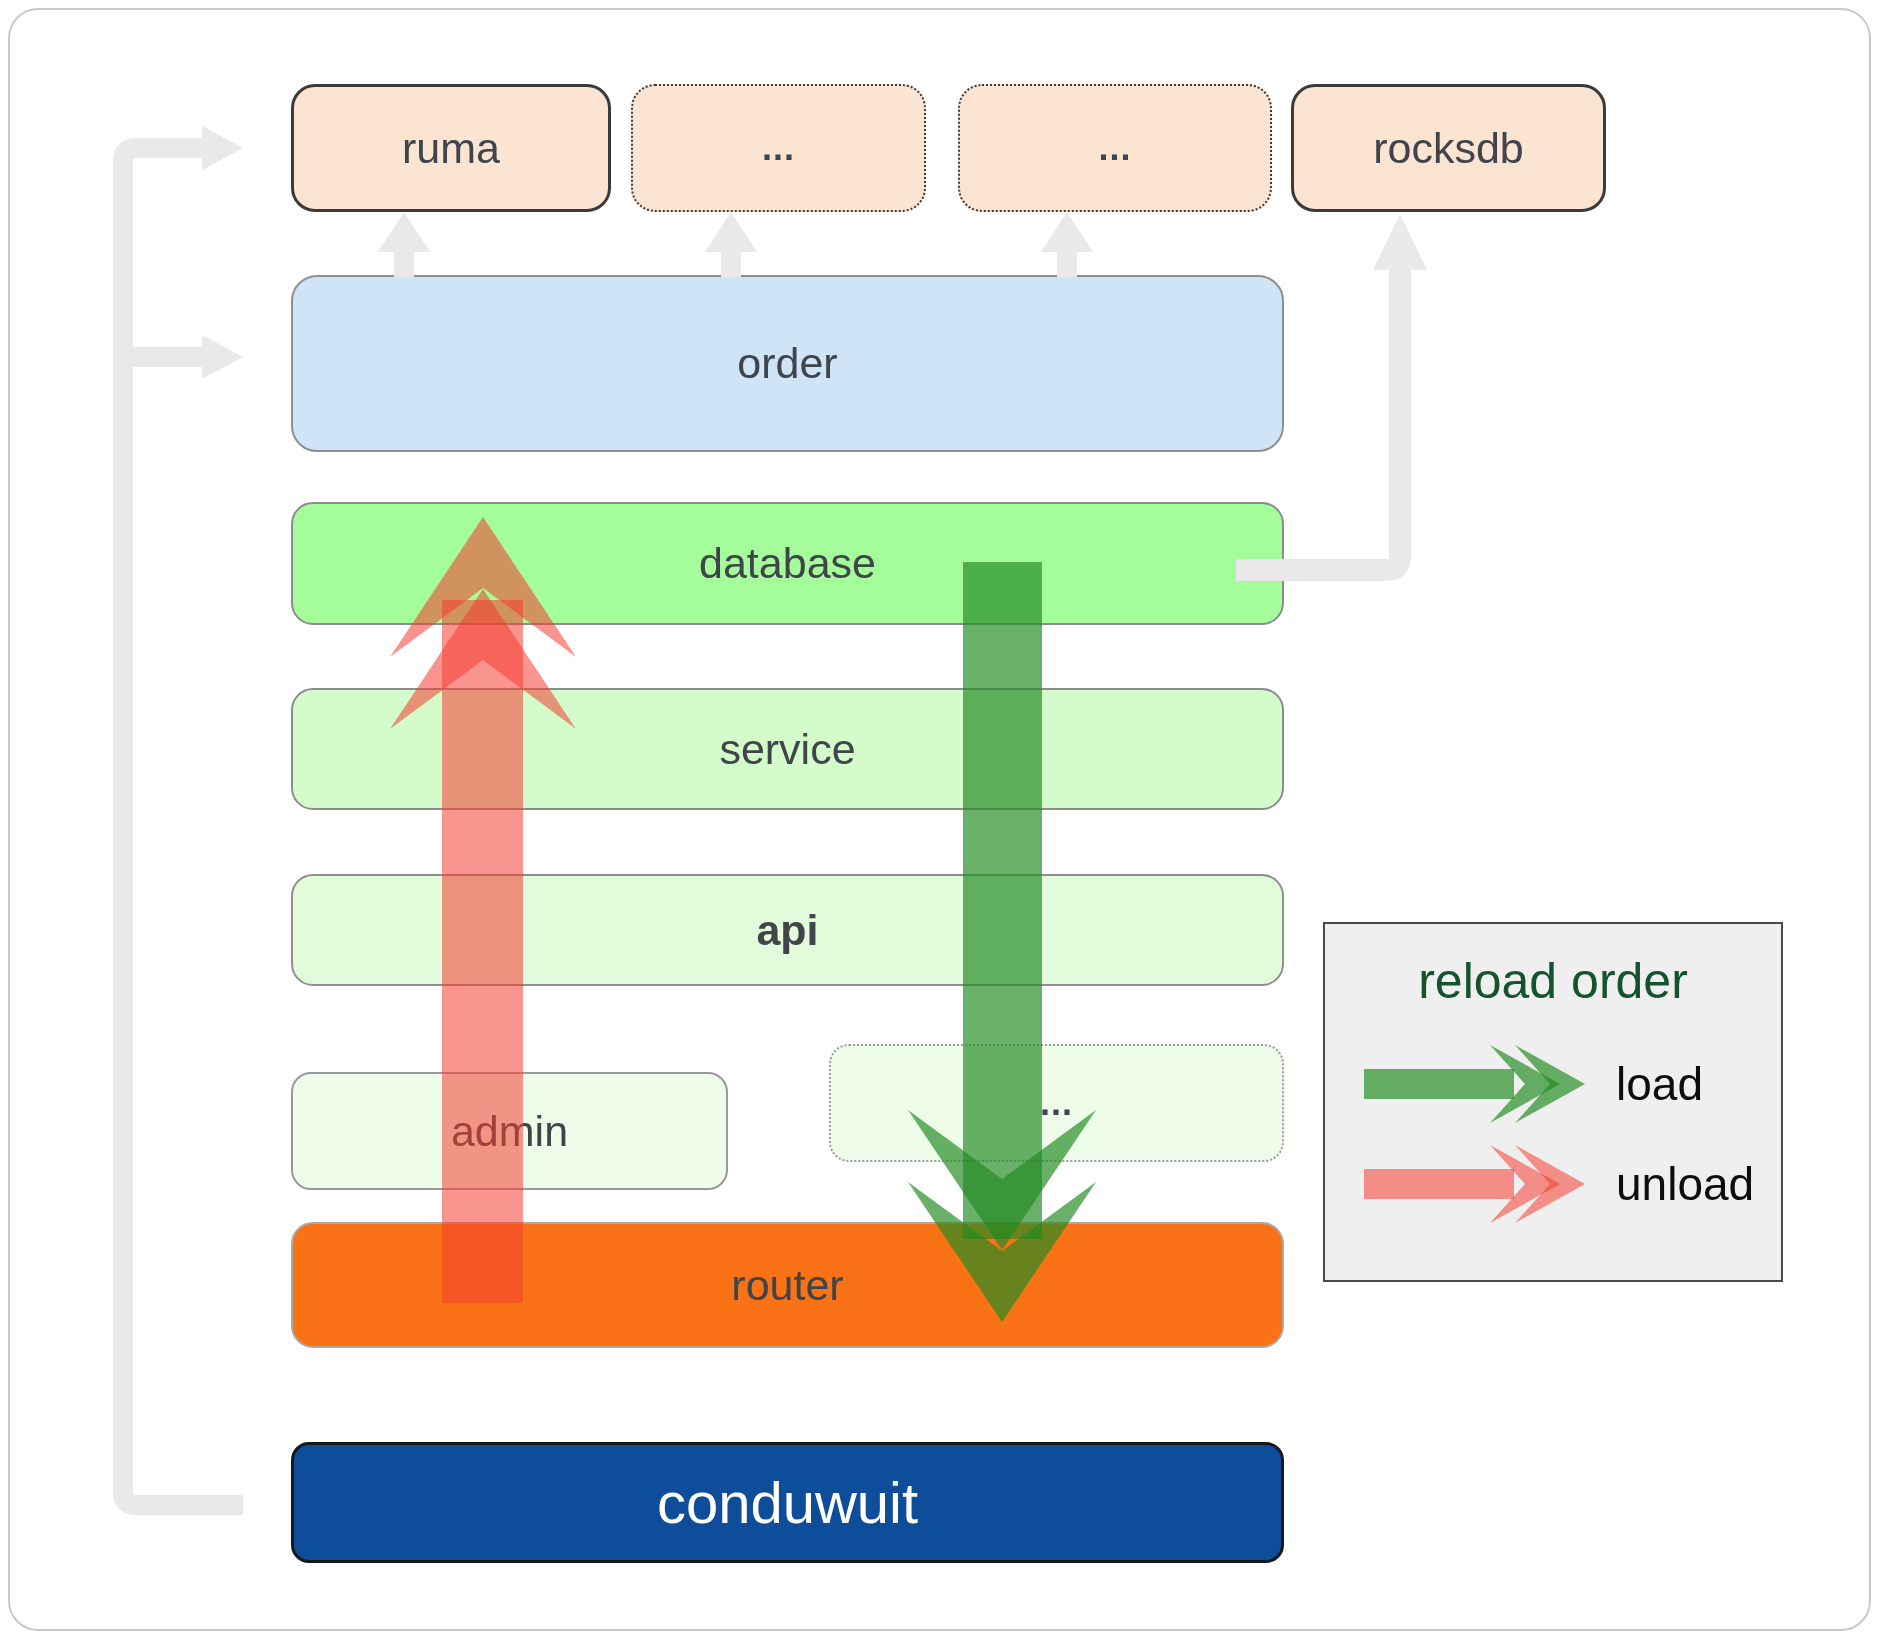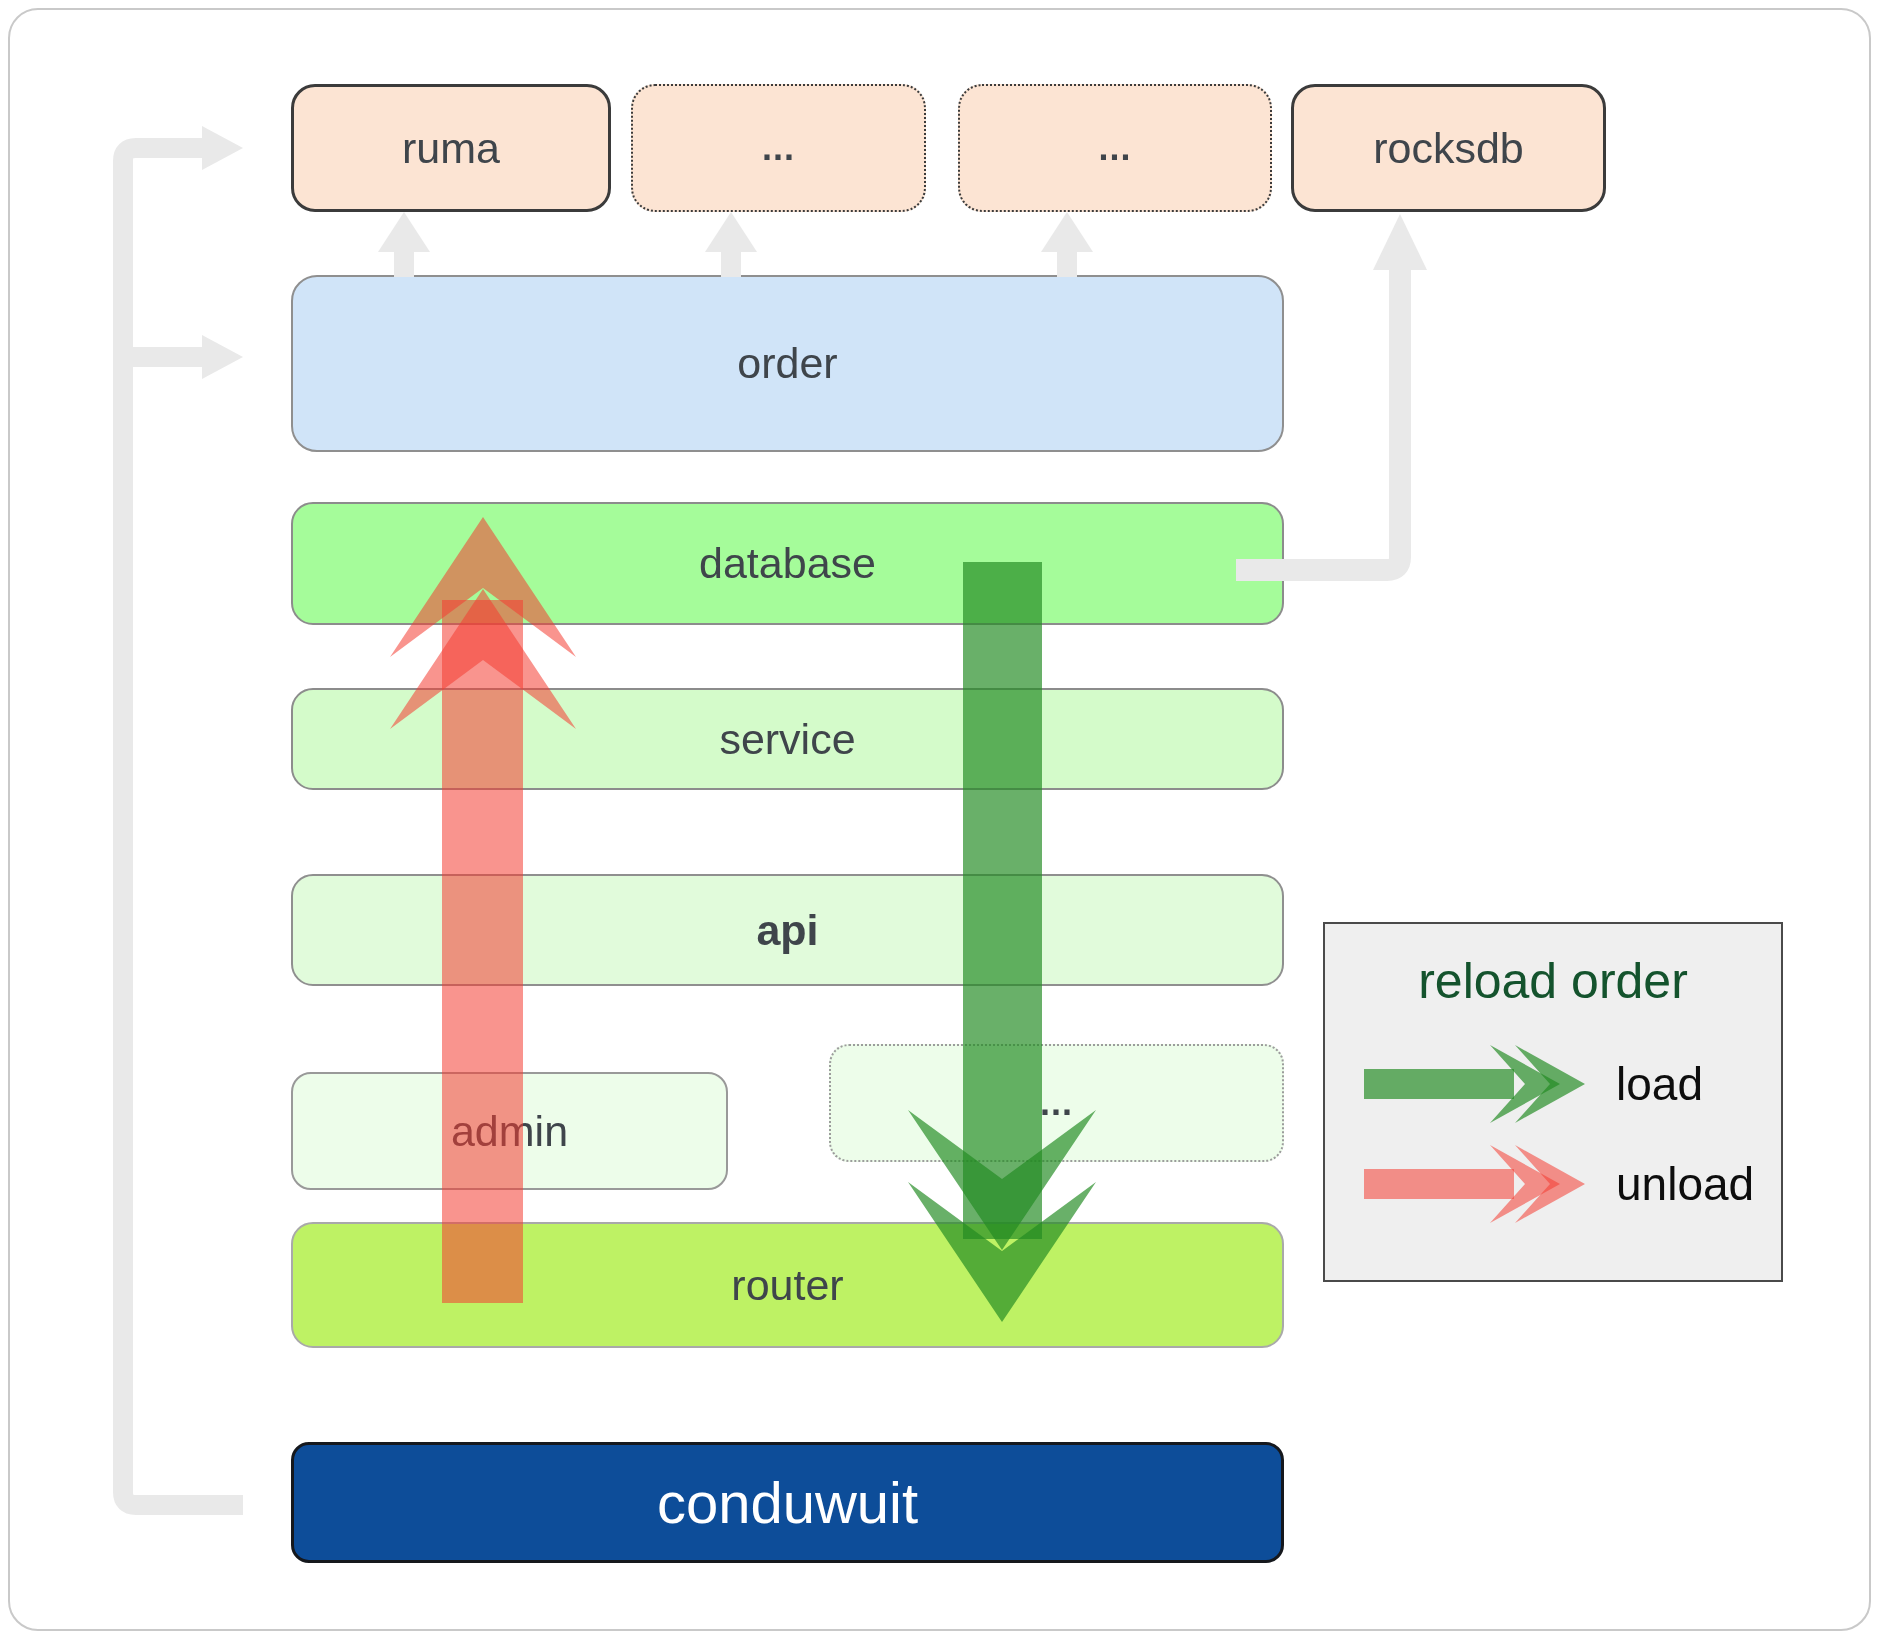--- a/index.html
+++ b/index.html
@@ -22,30 +22,30 @@
 
   .n-ruma    { left:243px; top:84px;  width:320px; height:128px; }
   .n-dots1   { left:583px; top:84px;  width:295px; height:128px; }
   .n-dots2   { left:910px; top:84px;  width:314px; height:128px; }
   .n-rocksdb { left:1243px;top:84px;  width:315px; height:128px; }
 
   .n-core    { left:243px; top:275px; width:993px; height:177px;
                background:var(--color-core-blue); border:2px solid #8f8f8f; border-radius:26px; }
   .n-database{ left:243px; top:502px; width:993px; height:123px;
                background:var(--color-database-green); border:2px solid #8c8c8c; border-radius:22px; }
-  .n-service { left:243px; top:688px; width:993px; height:102px;
+  .n-service { left:243px; top:688px; width:993px; height:122px;
                background:var(--color-service-green); border:2px solid #8c8c8c; border-radius:22px; }
   .n-api     { left:243px; top:874px; width:993px; height:112px;
                background:var(--color-api-green); border:2px solid #8f8f8f; border-radius:22px;font-weight:bold; }
   .n-admin   { left:243px; top:1072px; width:437px; height:118px;
                background:var(--color-admin-green); border:2px solid #999; border-radius:20px; }
   .n-dots3   { left:781px; top:1044px; width:455px; height:118px;
                background:var(--color-admin-green); border:2.5px dotted #9c9c9c; border-radius:20px; }
   .n-router  { left:243px; top:1222px; width:993px; height:126px;
-               background:#bef264; border:2px solid #a9a9a9; border-radius:22px; }
+               background:#f97316; border:2px solid #a9a9a9; border-radius:22px; }
   .n-conduwuit{ left:243px; top:1442px; width:993px; height:121px;
                background:var(--color-conduwuit-blue); border:3px solid #15181d; border-radius:18px;
                color:#ffffff; font-size:58px; }
 
   .overlay{ position:absolute; left:0; top:0; pointer-events:none; }
 
   .legend{
     position:absolute; left:1323px; top:922px; width:460px; height:360px;
     background:var(--color-legend-bg); border:2px solid #4a4a4a; box-sizing:border-box;
   }

